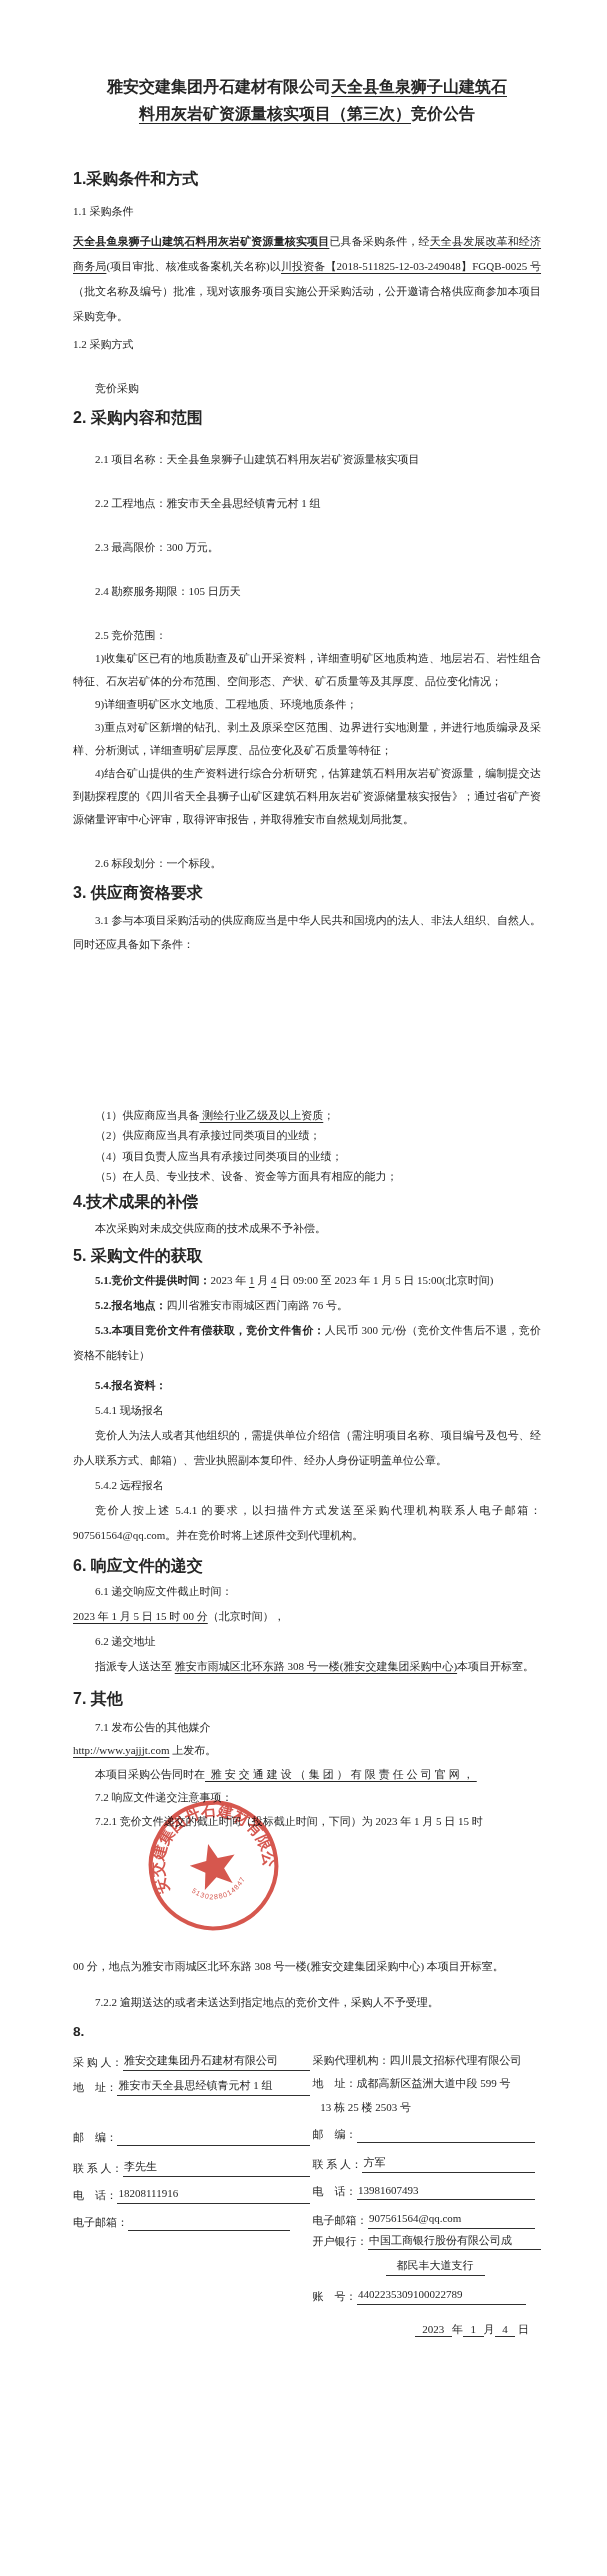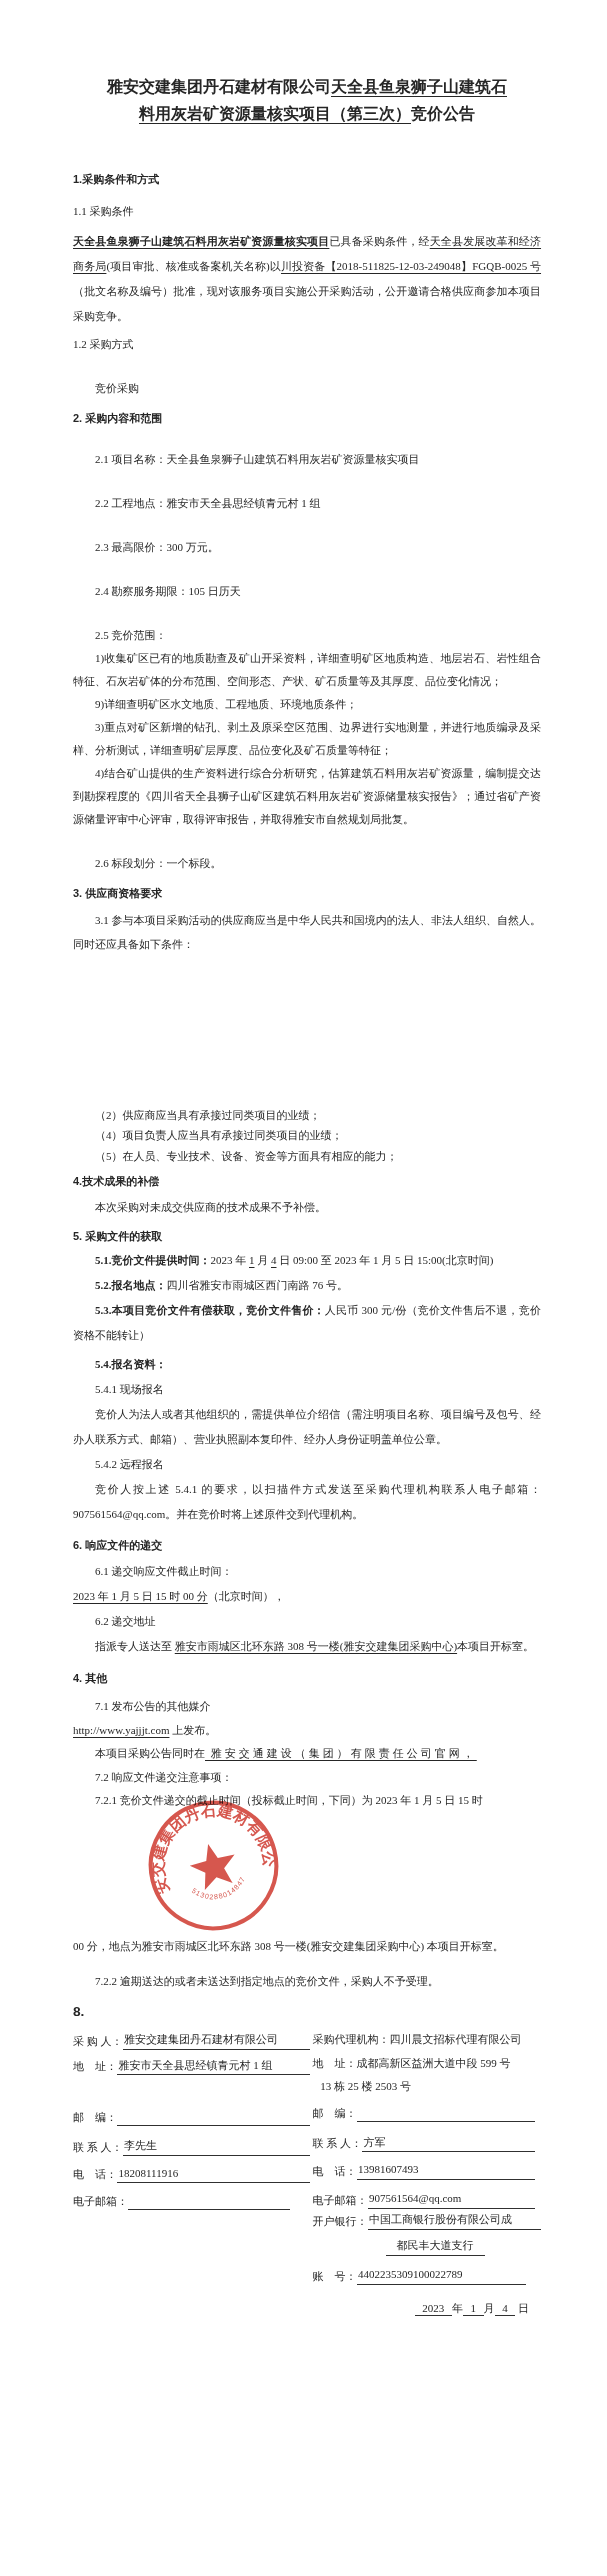--- a/index.html
+++ b/index.html
@@ -16,21 +16,21 @@
   }
   .title{
     width:401px;margin:0 auto;
     font-family:"Liberation Sans","DejaVu Sans",sans-serif;
     font-weight:700;font-size:16px;line-height:27px;
     text-align:center;
   }
   .tu{text-decoration:underline;text-underline-offset:3.8px;}
   .sec{
     font-family:"Liberation Sans","DejaVu Sans",sans-serif;
-    font-weight:700;font-size:11px;line-height:18px;
+    font-weight:700;font-size:16px;line-height:18px;
   }
   .line{line-height:24px;margin-top:20px;}
   .l30{line-height:23px;}
   .l33{line-height:25px;}
   .l27{line-height:20.5px;}
   .l31{line-height:23.5px;}
   .ind{padding-left:22px;}
   .ti{text-indent:22px;}
   .para{text-align:justify;}
   .u{text-decoration:underline;text-underline-offset:3px;}
@@ -82,20 +82,21 @@
   </div>
   <div class="para l30 ti">1)收集矿区已有的地质勘查及矿山开采资料，详细查明矿区地质构造、地层岩石、岩性组合特征、石灰岩矿体的分布范围、空间形态、产状、矿石质量等及其厚度、品位变化情况；</div>
   <div class="para l30 ti">9)详细查明矿区水文地质、工程地质、环境地质条件；</div>
   <div class="para l30 ti">3)重点对矿区新增的钻孔、剥土及原采空区范围、边界进行实地测量，并进行地质编录及采样、分析测试，详细查明矿层厚度、品位变化及矿石质量等特征；</div>
   <div class="para l30 ti">4)结合矿山提供的生产资料进行综合分析研究，估算建筑石料用灰岩矿资源量，编制提交达到勘探程度的《四川省天全县狮子山矿区建筑石料用灰岩矿资源储量核实报告》；通过省矿产资源储量评审中心评审，取得评审报告，并取得雅安市自然规划局批复。</div>
   <div class="line ind">2.6 标段划分：一个标段。</div>
 
   <div class="sec" style="margin-top:9px;">3.  供应商资格要求</div>
   <div class="para line ti" style="margin-top:6px;">3.1 参与本项目采购活动的供应商应当是中华人民共和国境内的法人、非法人组织、自然人。同时还应具备如下条件：</div>
   <div class="sp1"></div>
+  <div class="l27 ind"><span>（1）供应商应当具备</span><span class="u"> 测绘行业乙级及以上资质</span><span>；</span></div>
   <div class="l27 ind">（2）供应商应当具有承接过同类项目的业绩；</div>
   <div class="l27 ind">（4）项目负责人应当具有承接过同类项目的业绩；</div>
   <div class="l27 ind">（5）在人员、专业技术、设备、资金等方面具有相应的能力；</div>
 
   <div class="sec" style="margin-top:6px;">4.技术成果的补偿</div>
   <div class="l30 ind" style="margin-top:6px;">本次采购对未成交供应商的技术成果不予补偿。</div>
 
   <div class="sec" style="margin-top:7.6px;">5. 采购文件的获取</div>
   <div class="l33 ind" style="margin-top:3px;"><span class="b">5.1.竞价文件提供时间：</span><span>2023 年 </span><span class="u">1</span><span> 月 </span><span class="u">4</span><span> 日 09:00 至 2023 年 1 月 5 日 15:00(北京时间)</span></div>
   <div class="l33 ind"><span class="b">5.2.报名地点：</span><span>四川省雅安市雨城区西门南路 76 号。</span></div>
@@ -105,21 +106,21 @@
   <div class="para l33 ti">竞价人为法人或者其他组织的，需提供单位介绍信（需注明项目名称、项目编号及包号、经办人联系方式、邮箱）、营业执照副本复印件、经办人身份证明盖单位公章。</div>
   <div class="l33 ind">5.4.2 远程报名</div>
   <div class="para l33 ti"><span>竞价人按上述 5.4.1 的要求，以扫描件方式发送至采购代理机构联系人电子邮箱：</span><span>907561564@qq.com</span><span>。并在竞价时将上述原件交到代理机构。</span></div>
 
   <div class="sec" style="margin-top:9px;">6. 响应文件的递交</div>
   <div class="l33 ind" style="margin-top:4.6px;">6.1 递交响应文件截止时间：</div>
   <div class="l33"><span class="u">2023 年 1 月 5  日 15 时 00 分</span><span>（北京时间），</span></div>
   <div class="l33 ind">6.2 递交地址</div>
   <div class="para l33 ti"><span>指派专人送达至 </span><span class="u">雅安市雨城区北环东路 308 号一楼(雅安交建集团采购中心)</span><span>本项目开标室。</span></div>
 
-  <div class="sec" style="margin-top:10.6px;">4. 其他</div>
+  <div class="sec" style="margin-top:10.6px;">7. 其他</div>
   <div class="l31 ind" style="margin-top:7.6px;">7.1 发布公告的其他媒介</div>
   <div class="l31"><span class="u">http://www.yajjjt.com</span><span> 上发布。</span></div>
   <div class="l31 ti"><span>本项目采购公告同时在</span><span class="u wide"> 雅安交通建设（集团）有限责任公司官网，</span></div>
   <div class="l31 ind">7.2 响应文件递交注意事项：</div>
   <div class="l31 ind">7.2.1 竞价文件递交的截止时间（投标截止时间，下同）为 2023 年 1 月 5 日 15 时</div>
   <div class="sp2"></div>
   <div class="l31">00 分，地点为雅安市雨城区北环东路 308 号一楼(雅安交建集团采购中心) 本项目开标室。</div>
   <div class="l31 ind" style="margin-top:12px;">7.2.2 逾期送达的或者未送达到指定地点的竞价文件，采购人不予受理。</div>
 
   <div class="sec" style="margin-top:9px;font-size:13.7px;">8.</div>

